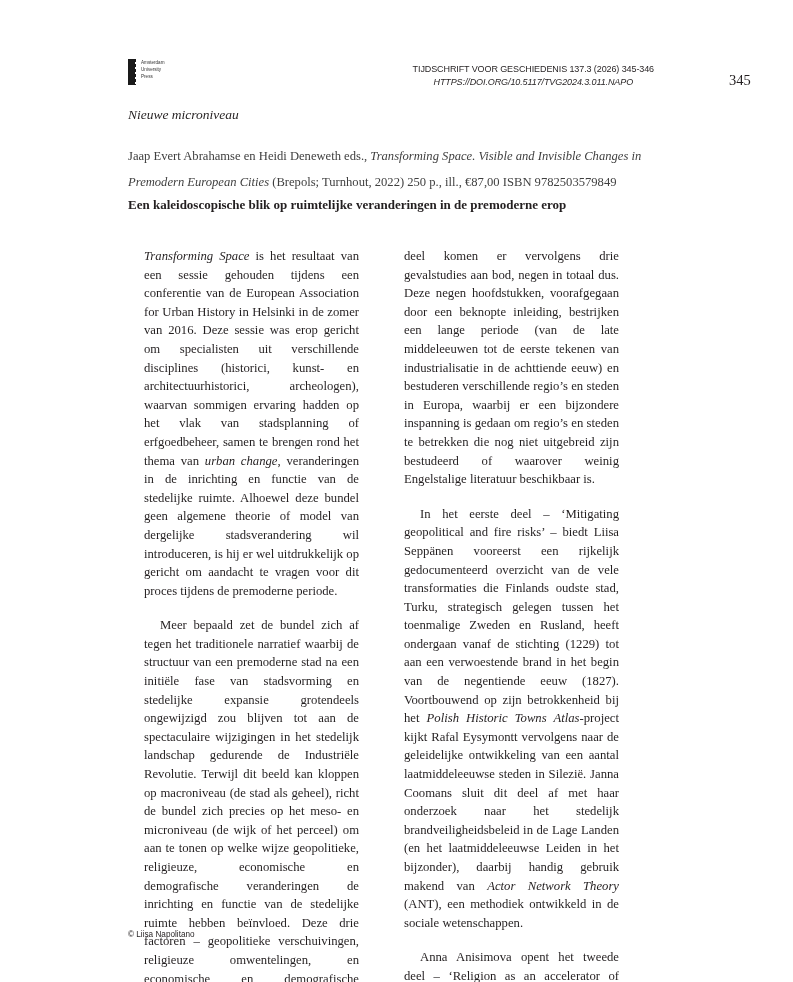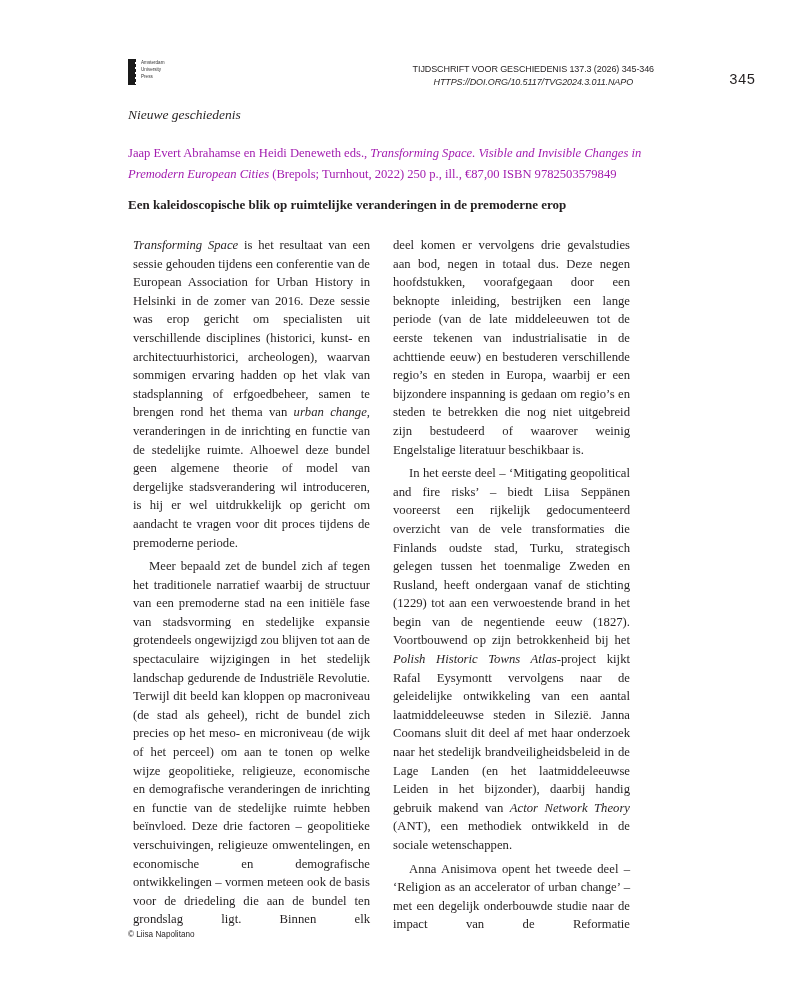--- a/index.html
+++ b/index.html
@@ -5,33 +5,33 @@
   html, body { margin: 0; padding: 0; background: #ffffff; }
   body { width: 793px; height: 982px; position: relative; overflow: hidden; color: #231f20; }
 
   #logo { position: absolute; left: 128px; top: 59px; width: 60px; height: 28px; }
   #logo .bar { position: absolute; left: 0; top: 0; width: 8px; height: 26px; background: #1a1a1a; }
   #logo .notch { position: absolute; left: 7px; width: 2px; height: 2px; background: #fff; }
   #logo .txt { position: absolute; left: 13px; top: 0; font-size: 4.6px; line-height: 7.2px; color: #333; font-family: "Liberation Sans", sans-serif; }
 
   #journal { position: absolute; right: 139px; top: 63px; text-align: right; font-family: "Liberation Sans", sans-serif; font-size: 9px; line-height: 13px; color: #231f20; letter-spacing: -0.1px; }
   #journal .doi { font-style: italic; text-align: center; }
-  #pagenum { position: absolute; left: 729px; top: 72px; font-family: Liberation Mono, monospace; font-size: 14.5px; color: #231f20; }
+  #pagenum { position: absolute; left: 729px; top: 72px; font-family: Liberation Serif, serif; font-size: 14.5px; color: #231f20; }
 
   #section { position: absolute; left: 128px; top: 107px; font-family: "Liberation Serif", serif; font-style: italic; font-size: 13.5px; color: #231f20; }
 
-  #citation { position: absolute; left: 128px; top: 143px; width: 530px; font-family: "Liberation Serif", serif; font-size: 12.6px; line-height: 21px; color: #a21caf; }
+  #citation { position: absolute; left: 128px; top: 143px; width: 530px; font-family: "Liberation Serif", serif; font-size: 12.6px; line-height: 26px; color: #404040; }
   #citation i { font-style: italic; }
 
   #review-title { position: absolute; left: 128px; top: 197px; font-family: "Liberation Serif", serif; font-weight: bold; font-size: 13px; color: #231f20; }
 
   .col { position: absolute; top: 231px; width: 247px; font-family: "Liberation Serif", serif; font-size: 12.7px; line-height: 18.6px; color: #231f20; text-align: justify; hyphens: manual; }
   #col-left { left: 128px; }
   #col-right { left: 388px; }
-  .col p { margin: 5px; }
+  .col p { margin: 16px; }
   .col p.indent { text-indent: 16px; }
   .col i { font-style: italic; }
 
   #footer { position: absolute; left: 128px; top: 929px; font-family: "Liberation Sans", sans-serif; font-size: 8.2px; line-height: 11px; color: #231f20; }
 </style>
 </head>
 <body>
 
 <div id="logo">
   <div class="bar"></div>
@@ -46,21 +46,21 @@
     <div>Press</div>
   </div>
 </div>
 
 <div id="journal">
   <div>TIJDSCHRIFT VOOR GESCHIEDENIS 137.3 (2026) 345-346</div>
   <div class="doi">HTTPS://DOI.ORG/10.5117/TVG2024.3.011.NAPO</div>
 </div>
 <div id="pagenum">345</div>
 
-<div id="section">Nieuwe geschiedenis</div>
+<div id="section">Nieuwe microniveau</div>
 
 <div id="citation"><span>Jaap Evert Abrahamse en Heidi Deneweth eds.,</span> <i>Transforming Space. Visible and Invisible Changes in Premodern European Cities</i> <span>(Brepols; Turnhout, 2022) 250 p., ill., €87,00 ISBN 9782503579849</span></div>
 
 <div id="review-title">Een kaleidoscopische blik op ruimtelijke veranderingen in de premoderne erop</div>
 
 <div id="col-left" class="col">
   <p><i>Transforming Space</i><span> is het resultaat van een sessie gehouden tijdens een conferentie van de European Association for Urban History in Helsinki in de zomer van 2016. Deze sessie was erop gericht om specialisten uit verschillende disciplines (historici, kunst- en architectuurhistorici, archeologen), waarvan sommigen ervaring hadden op het vlak van stadsplanning of erfgoedbeheer, samen te brengen rond het thema van </span><i>urban change</i><span>, veranderingen in de inrichting en functie van de stedelijke ruimte. Alhoewel deze bundel geen algemene theorie of model van dergelijke stadsverandering wil introduceren, is hij er wel uitdrukkelijk op gericht om aandacht te vragen voor dit proces tijdens de premoderne periode.</span></p>
   <p class="indent" style="text-align-last: justify;">Meer bepaald zet de bundel zich af tegen het traditionele narratief waarbij de structuur van een premoderne stad na een initiële fase van stadsvorming en stedelijke expansie grotendeels ongewijzigd zou blijven tot aan de spectaculaire wijzigingen in het stedelijk landschap gedurende de Industriële Revolutie. Terwijl dit beeld kan kloppen op macroniveau (de stad als geheel), richt de bundel zich precies op het meso- en microniveau (de wijk of het perceel) om aan te tonen op welke wijze geopolitieke, religieuze, economische en demografische veranderingen de inrichting en functie van de stedelijke ruimte hebben beïnvloed. Deze drie factoren – geopolitieke verschuivingen, religieuze omwentelingen, en economische en demografische ontwikkelingen – vormen meteen ook de basis voor de driedeling die aan de bundel ten grondslag ligt. Binnen elk</p>
 </div>
 

